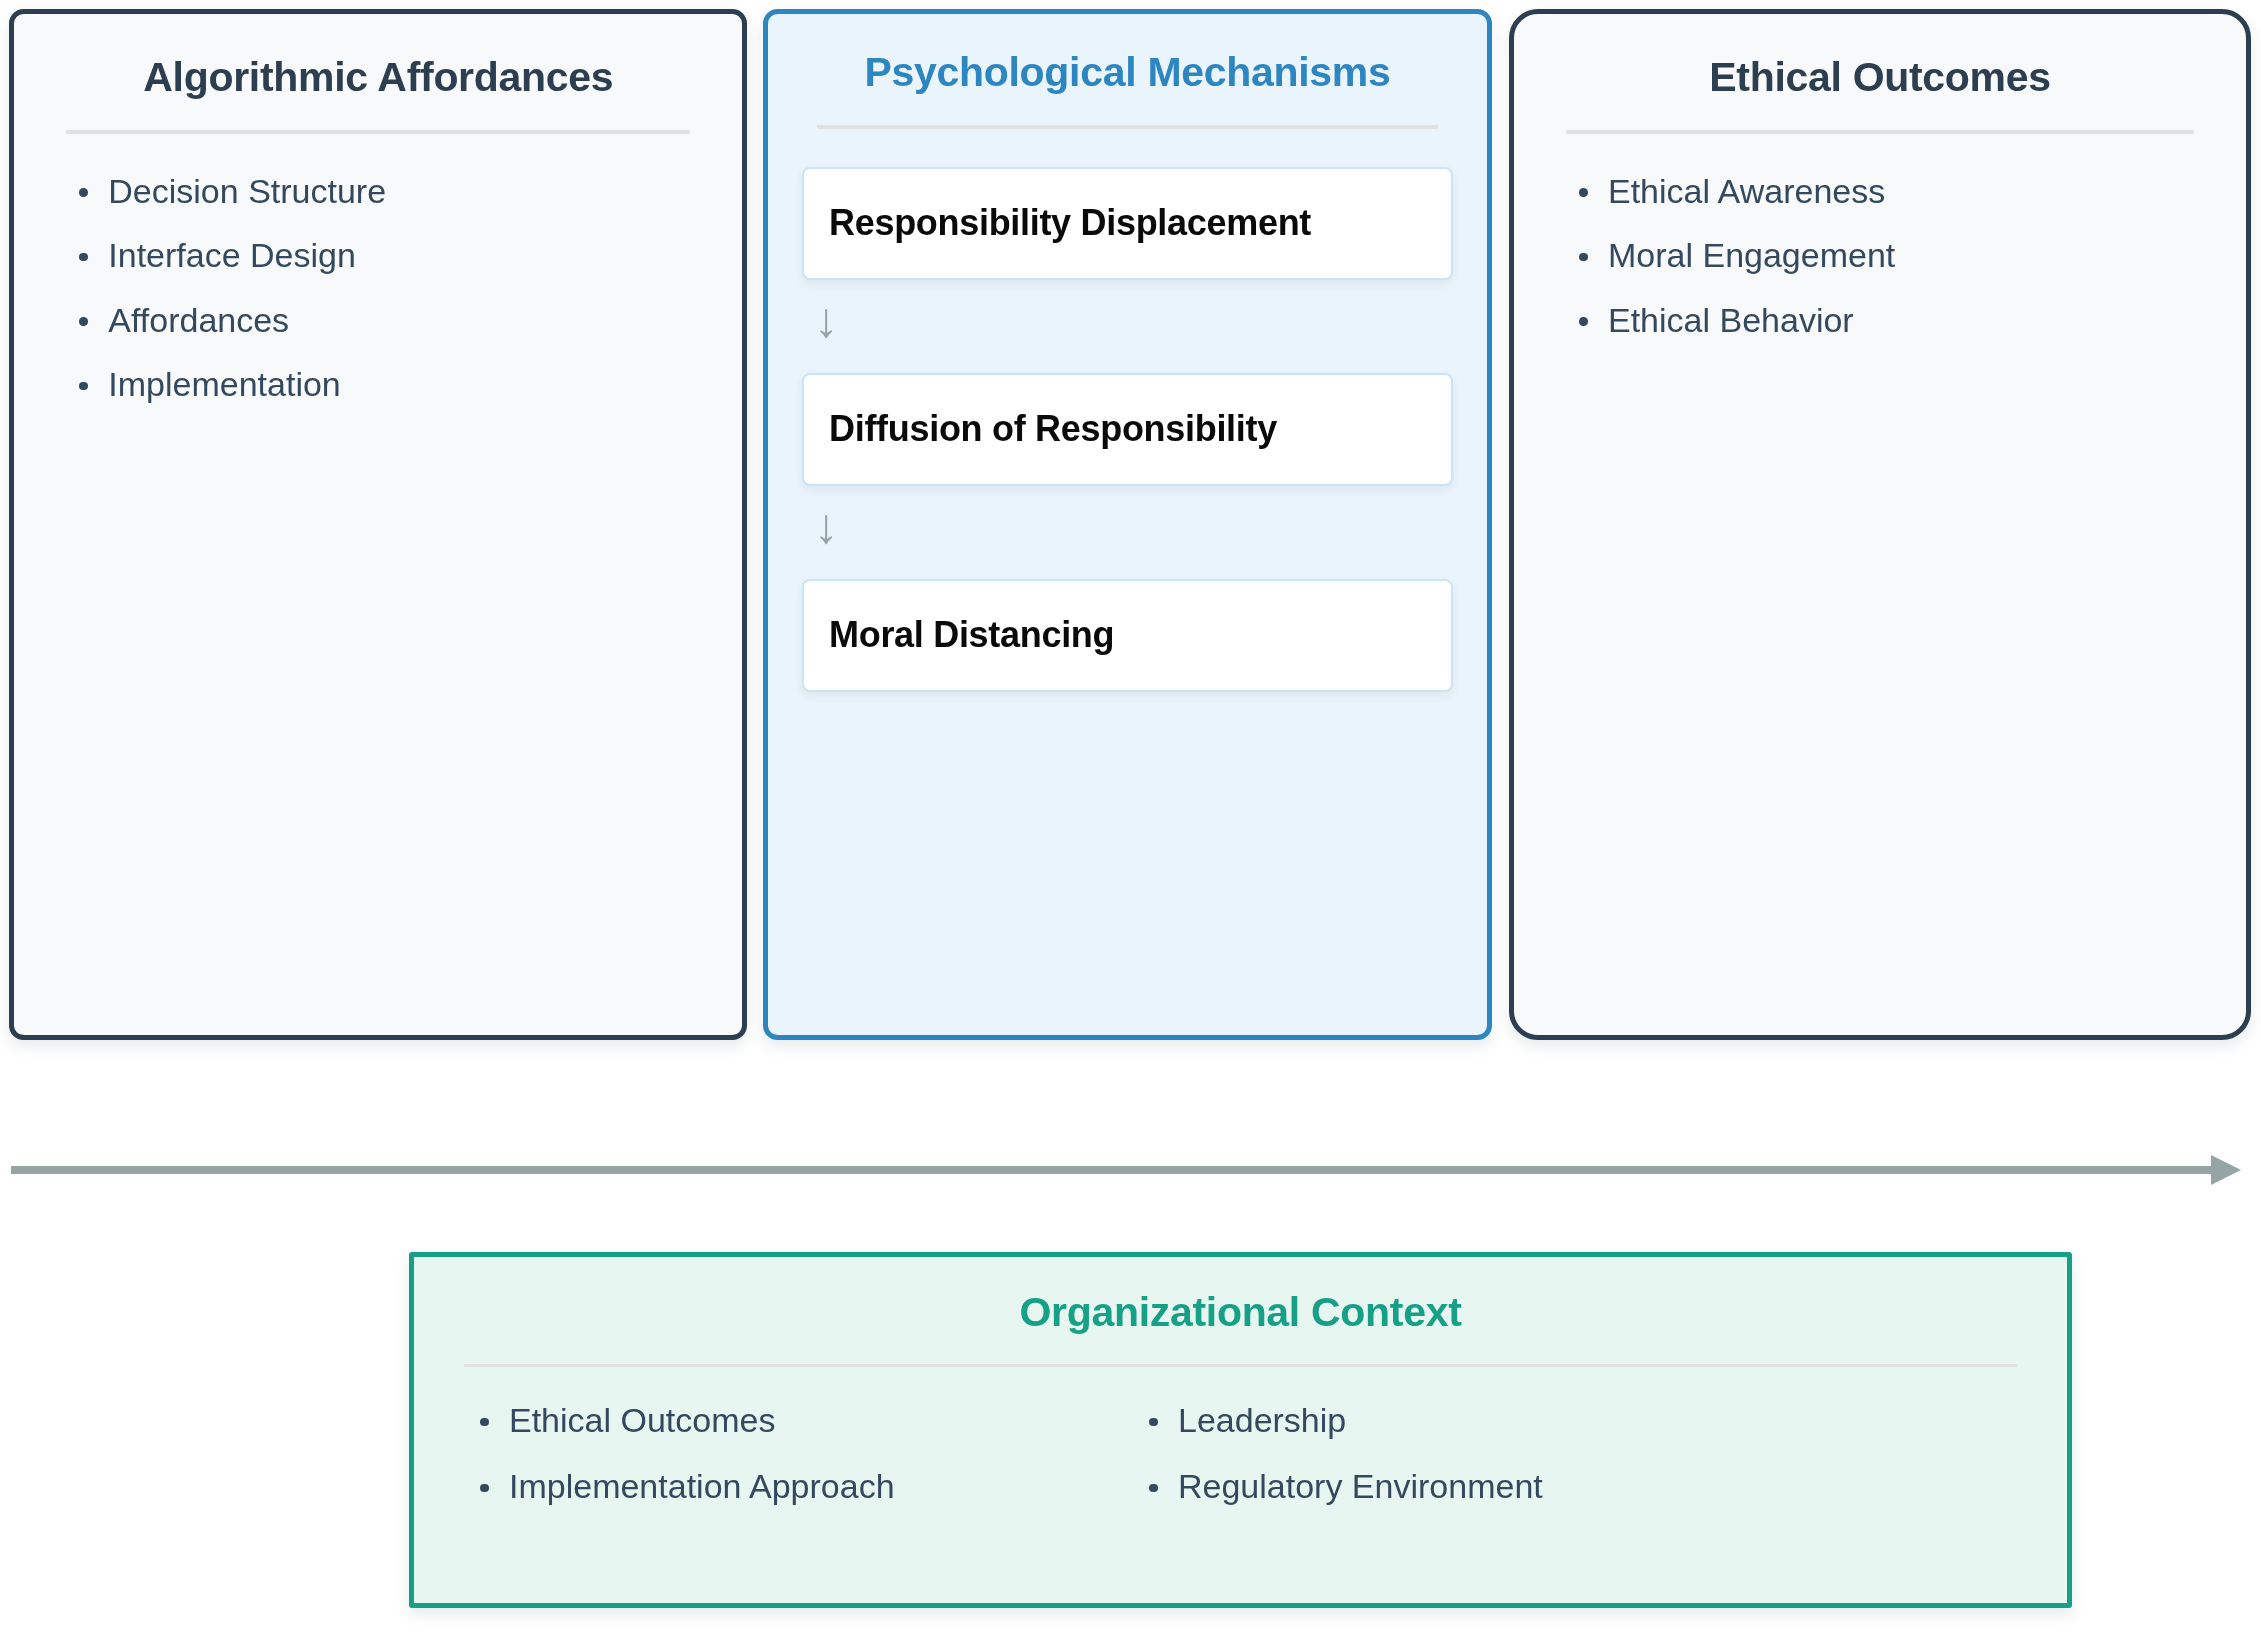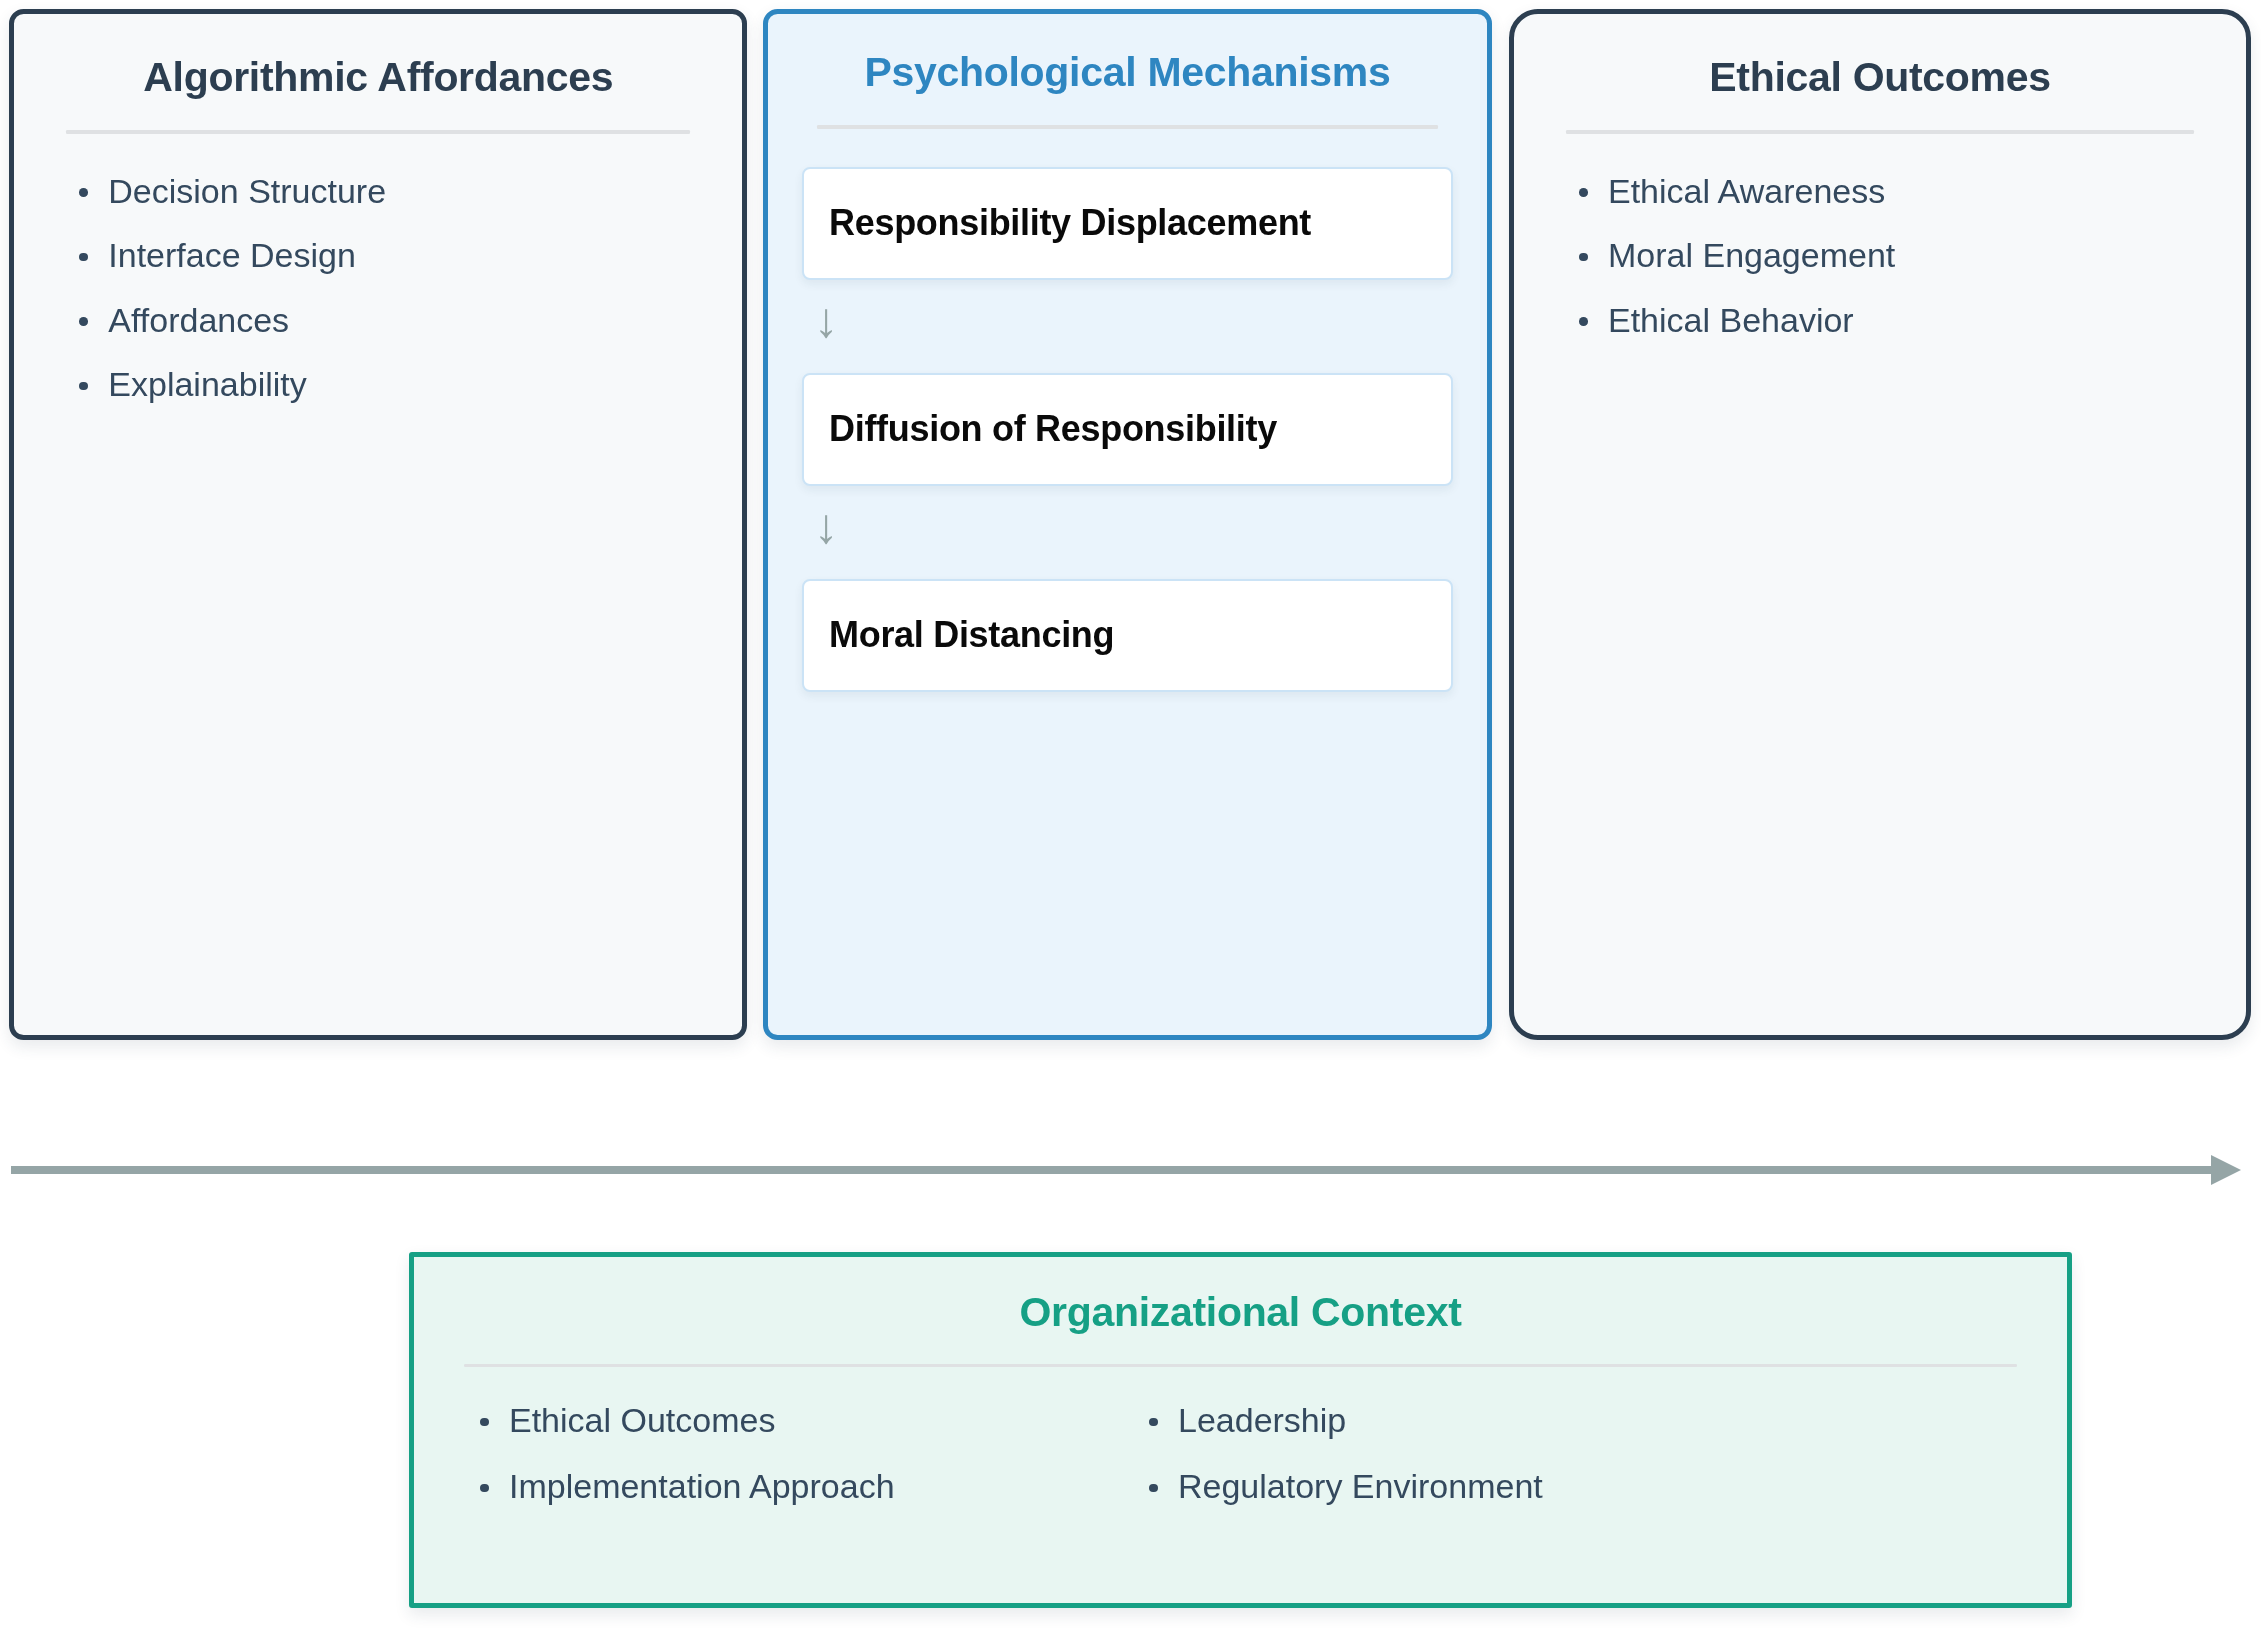--- a/index.html
+++ b/index.html
@@ -206,21 +206,21 @@
 
 <div class="panel-row">
 
   <div class="panel panel-plain" id="panel-affordances">
     <h2 class="panel-title">Algorithmic Affordances</h2>
     <div class="panel-divider"></div>
     <ul class="bullet-list">
       <li>Decision Structure</li>
       <li>Interface Design</li>
       <li>Affordances</li>
-      <li>Explainability</li>
+      <li>Implementation</li>
     </ul>
   </div>
 
   <div class="panel panel-highlight" id="panel-mechanisms">
     <h2 class="panel-title">Psychological Mechanisms</h2>
     <div class="panel-divider"></div>
     <div class="mech-stack">
 
       <div class="mech-box">
         <span>Responsibility Displacement</span>

